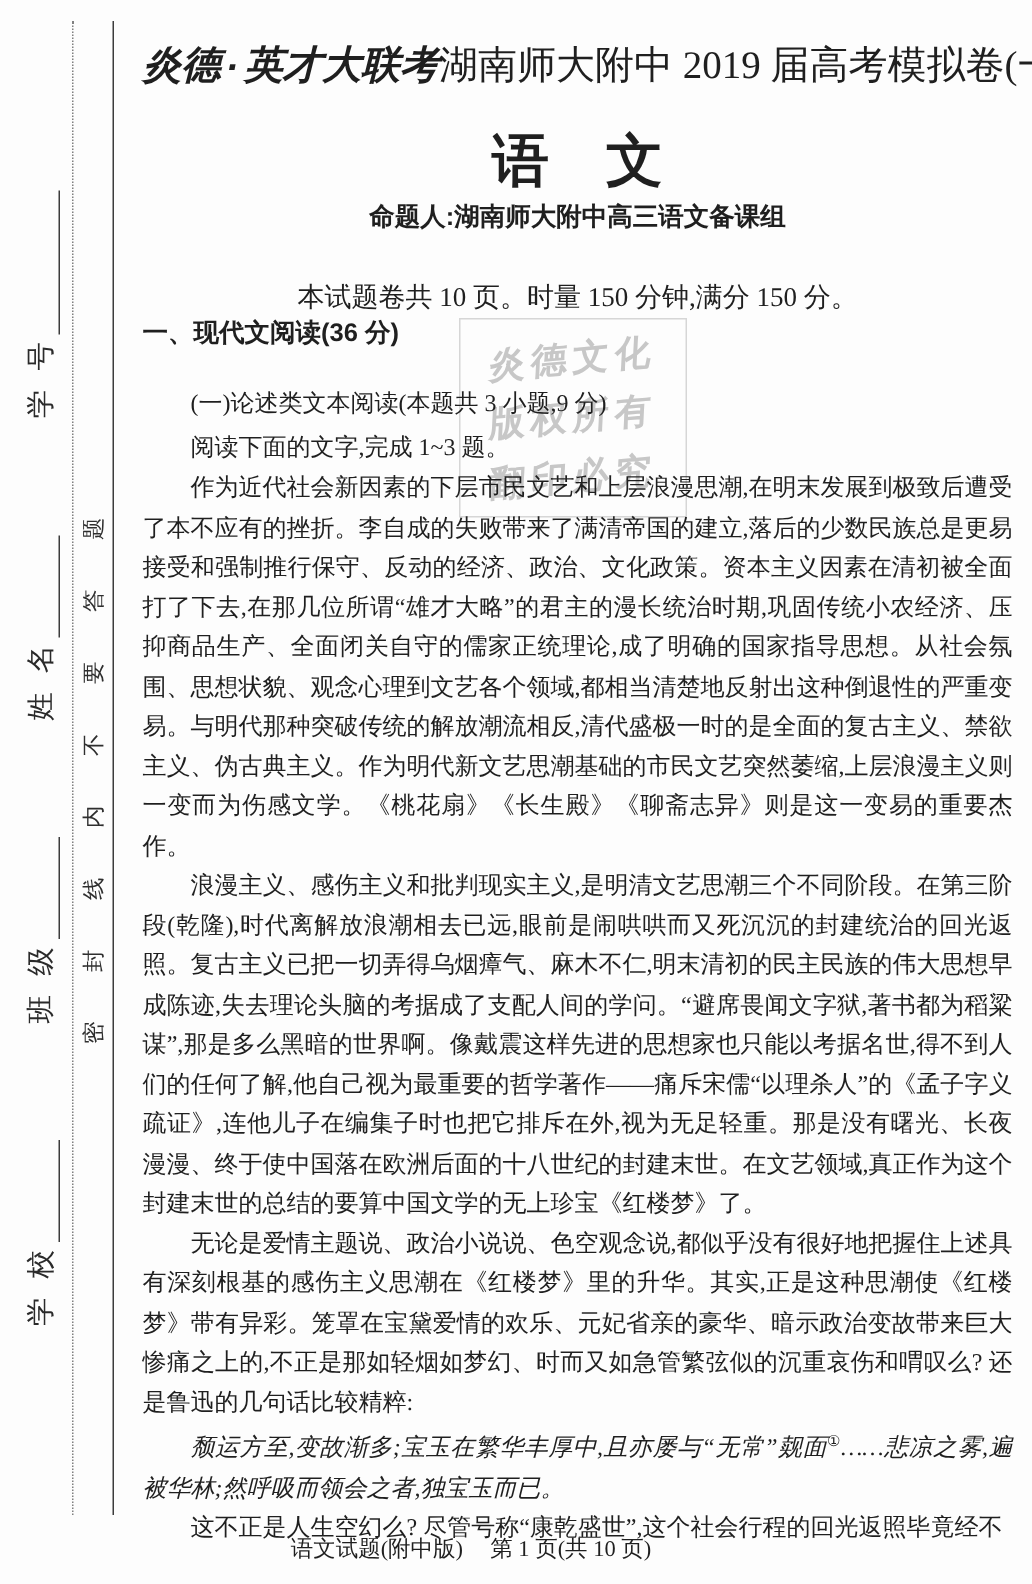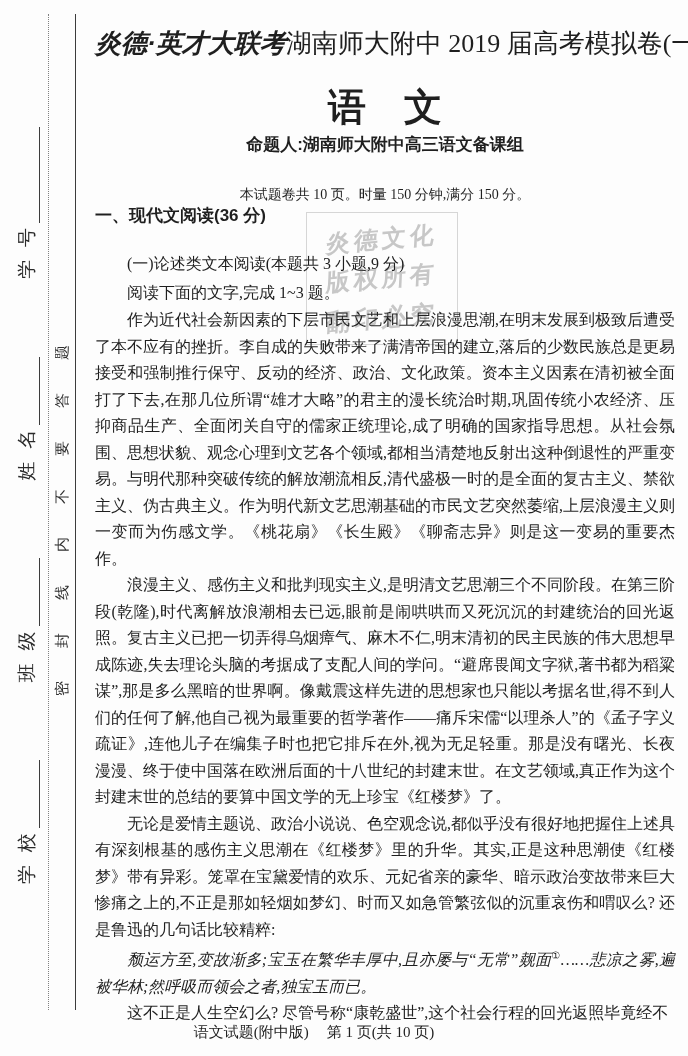--- a/index.html
+++ b/index.html
@@ -62,33 +62,33 @@
 
   
   .content {
     position:absolute; left:95px; top:0; width:580px; z-index:1;
   }
   .exam-title {
     margin-top:26px; text-align:center; font-size:26px; white-space:nowrap;
   }
   .exam-series {
     font-weight:bold; font-style:italic;
-    font-family:Liberation Sans, sans-serif;
+    font-family:Liberation Mono, monospace;
     text-align:center;
   }
   .exam-name { font-weight:normal; }
   .subject {
     margin-top:21px; text-align:center; font-size:38px; font-weight:bold;
     font-family:"Liberation Sans","DejaVu Sans",sans-serif;
   }
   .setter {
     text-align:center; font-size:17px; font-weight:bold;
     font-family:"Liberation Sans","DejaVu Sans",sans-serif;
   }
-  .exam-info { margin-top:30px; text-align:center; font-size:14px; }
+  .exam-info { margin-top:30px; text-align:center; font-size:18px; }
 
   .section-heading {
     font-size:17px; font-weight:bold;
     font-family:Liberation Sans, sans-serif;
   }
   .subsection-heading, .instruction {
     font-size:16px; line-height:29px; text-indent:2em;
   }
   .subsection-heading { margin-top:22px; }
   .para {

